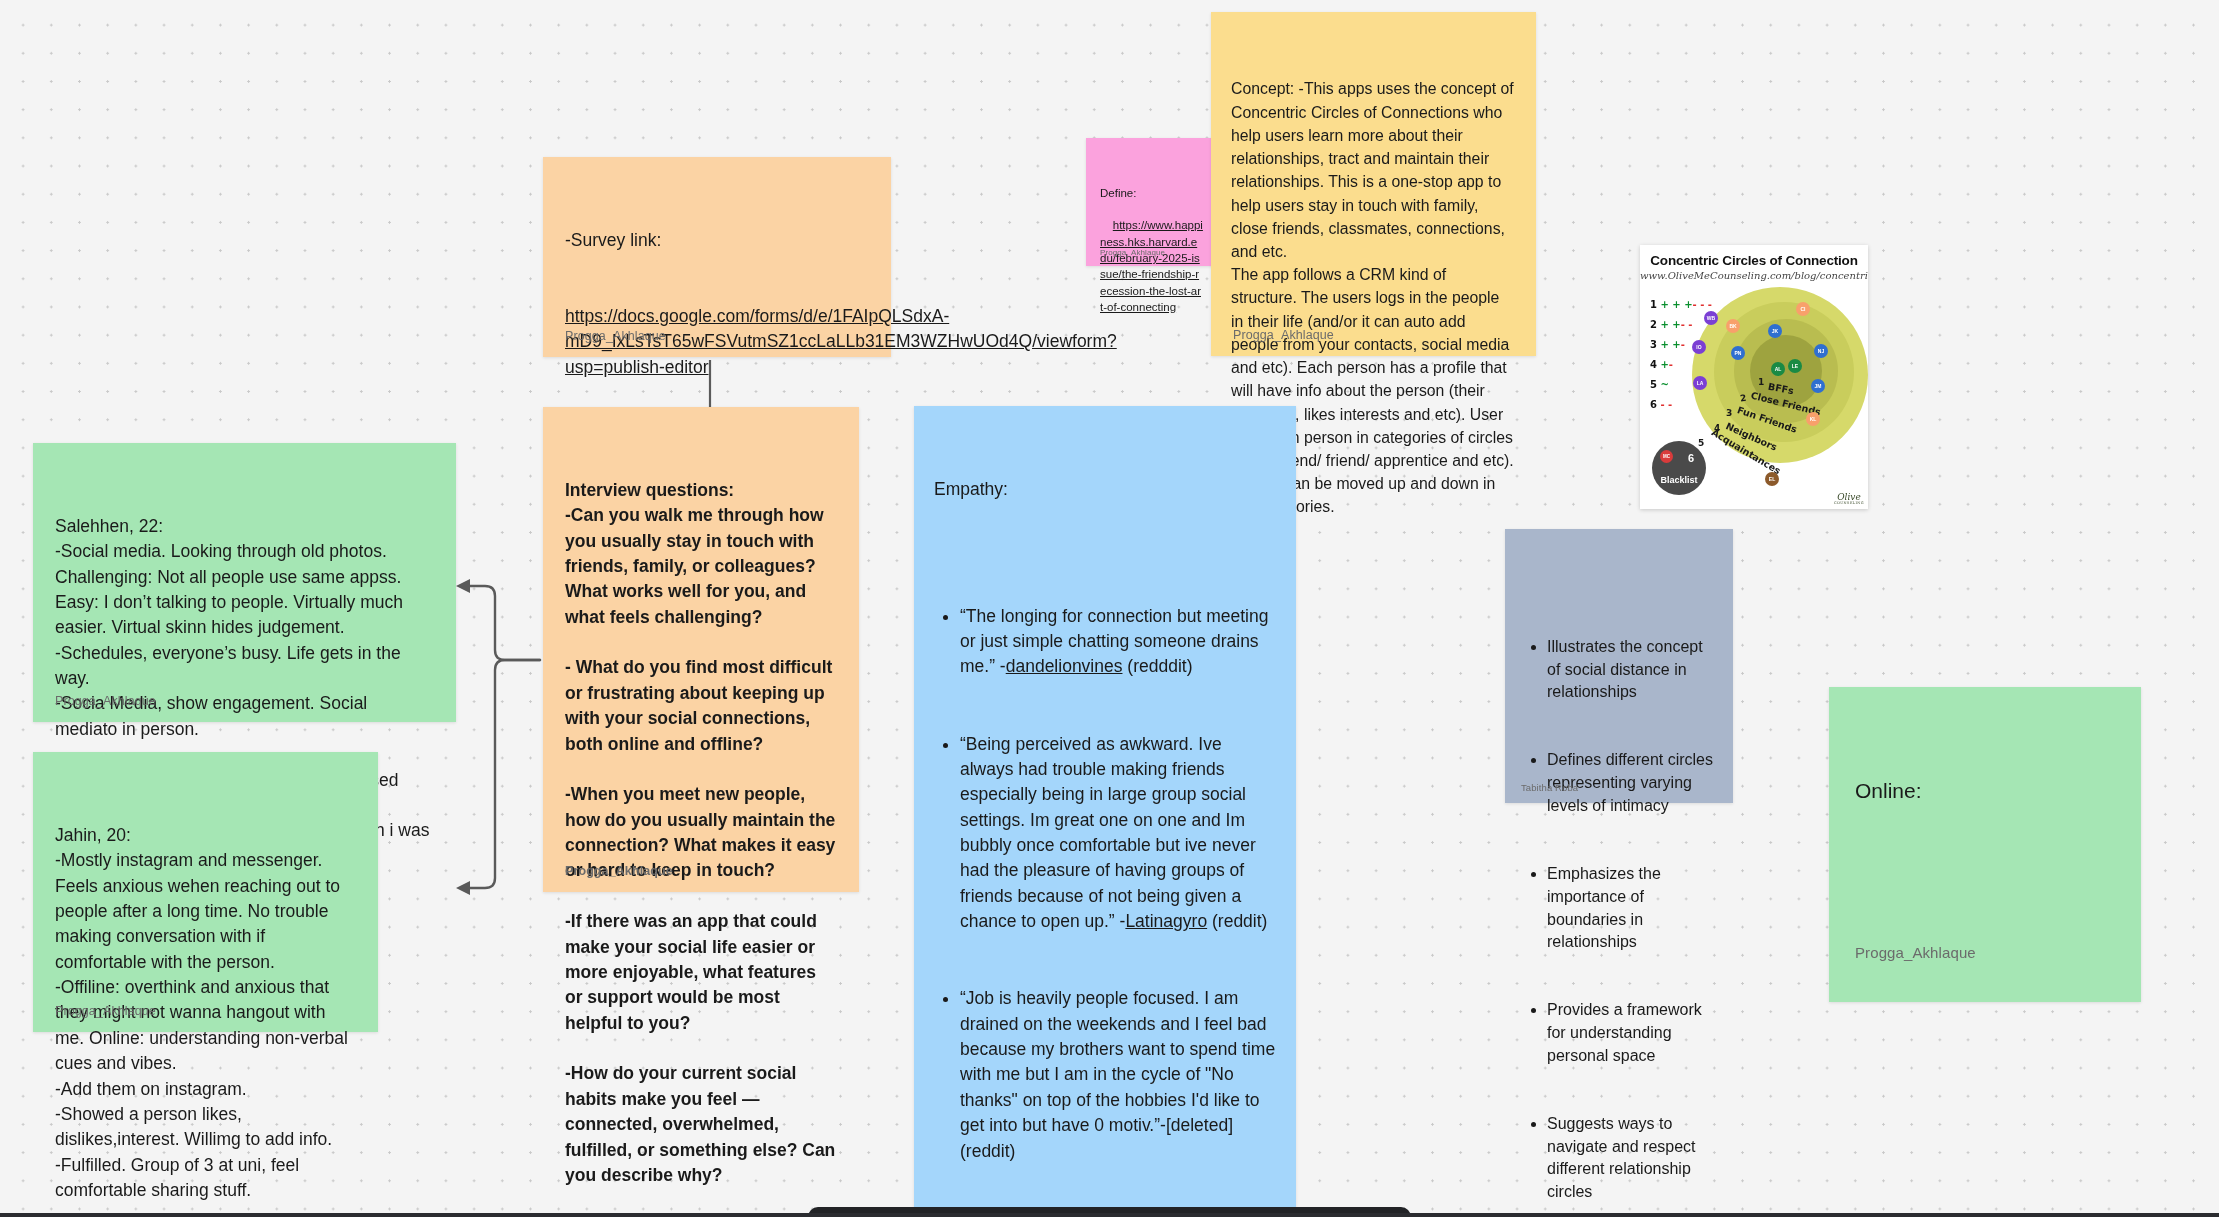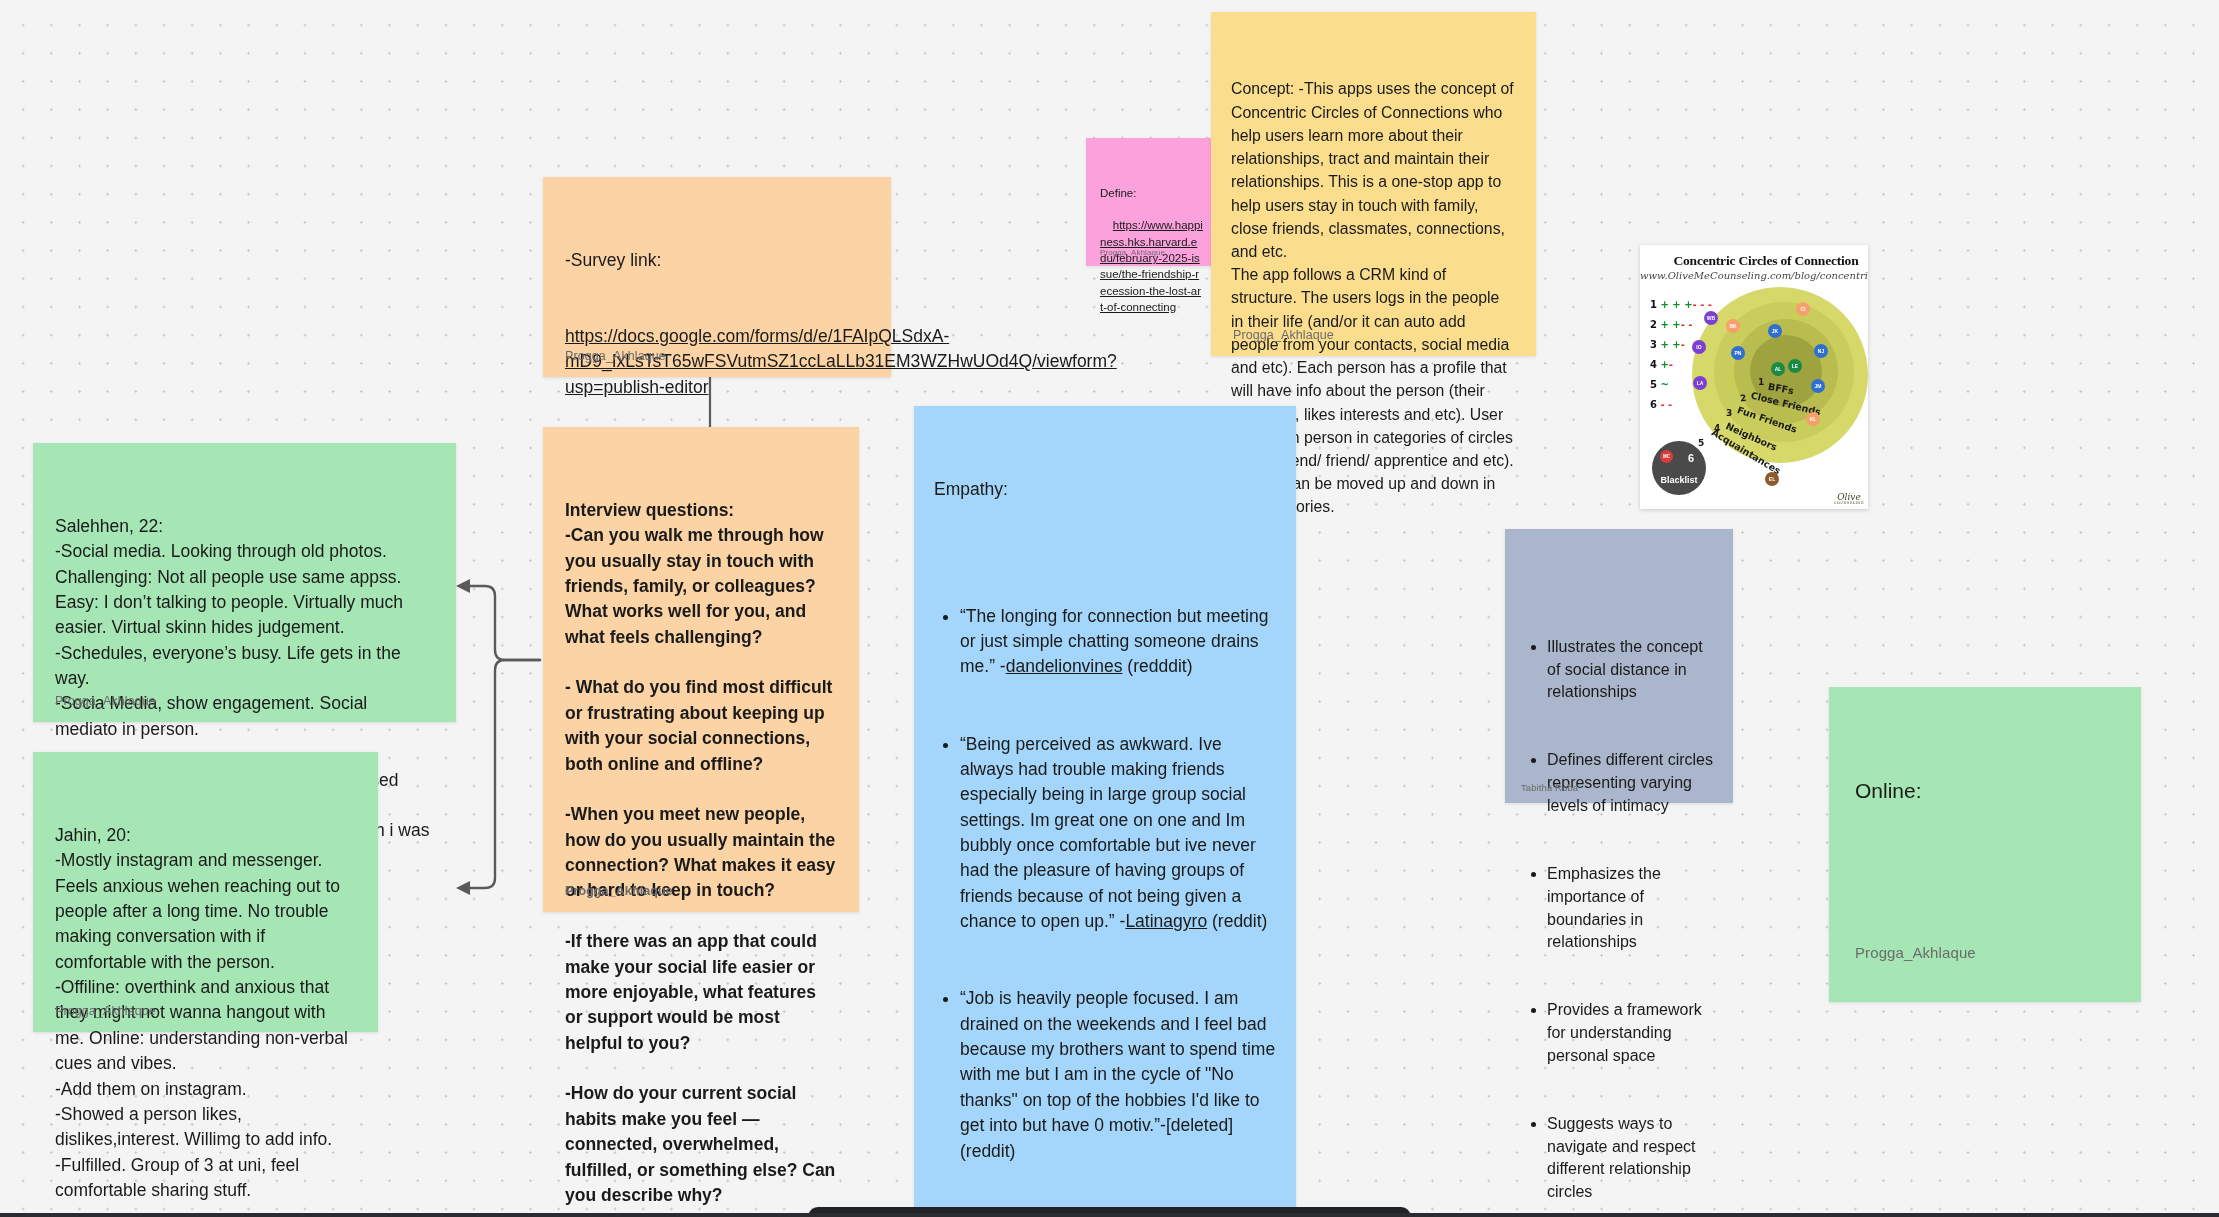--- a/index.html
+++ b/index.html
@@ -35,21 +35,21 @@
   .author {
     position: absolute;
     left: 22px;
     bottom: 12px;
     font-size: 12.5px;
     color: #6b6b6b;
     letter-spacing: 0.1px;
   }
 
   
-  .c-orange { background: #fbd3a4; margin-top: 20px; }
+  .c-orange { background: #fbd3a4; }
   .c-pink   { background: #fba2dd; }
   .c-yellow { background: #fbdd8e; }
   .c-green  { background: #a5e6b4; }
   .c-blue   { background: #a4d6fb; }
   .c-slate  { background: #a9b6cb; }
 
   a.lnk { color: inherit; text-decoration: underline; }
 
   
   #card-survey   { left: 543px;  top: 157px;  width: 348px; height: 200px; }
@@ -110,23 +110,23 @@
   
   #img-circles {
     position: absolute;
     left: 1640px; top: 245px;
     width: 228px; height: 264px;
     background: #ffffff;
     box-shadow: 0 1px 4px rgba(0,0,0,0.18);
     overflow: hidden;
   }
   #img-circles .title {
-    position: absolute; top: 8px; left: 12px; width: 100%;
+    position: absolute; top: 8px; left: 0; width: 100%;
     text-align: center;
-    font-family: Liberation Serif, serif;
+    font-family: Liberation Sans, sans-serif;
     font-weight: bold;
     font-size: 13.5px;
     color: #111;
     letter-spacing: -0.2px;
   }
   #img-circles .subtitle {
     position: absolute; top: 25px; left: 0; width: 100%;
     text-align: center;
     font-family: "DejaVu Serif", serif;
     font-style: italic;

